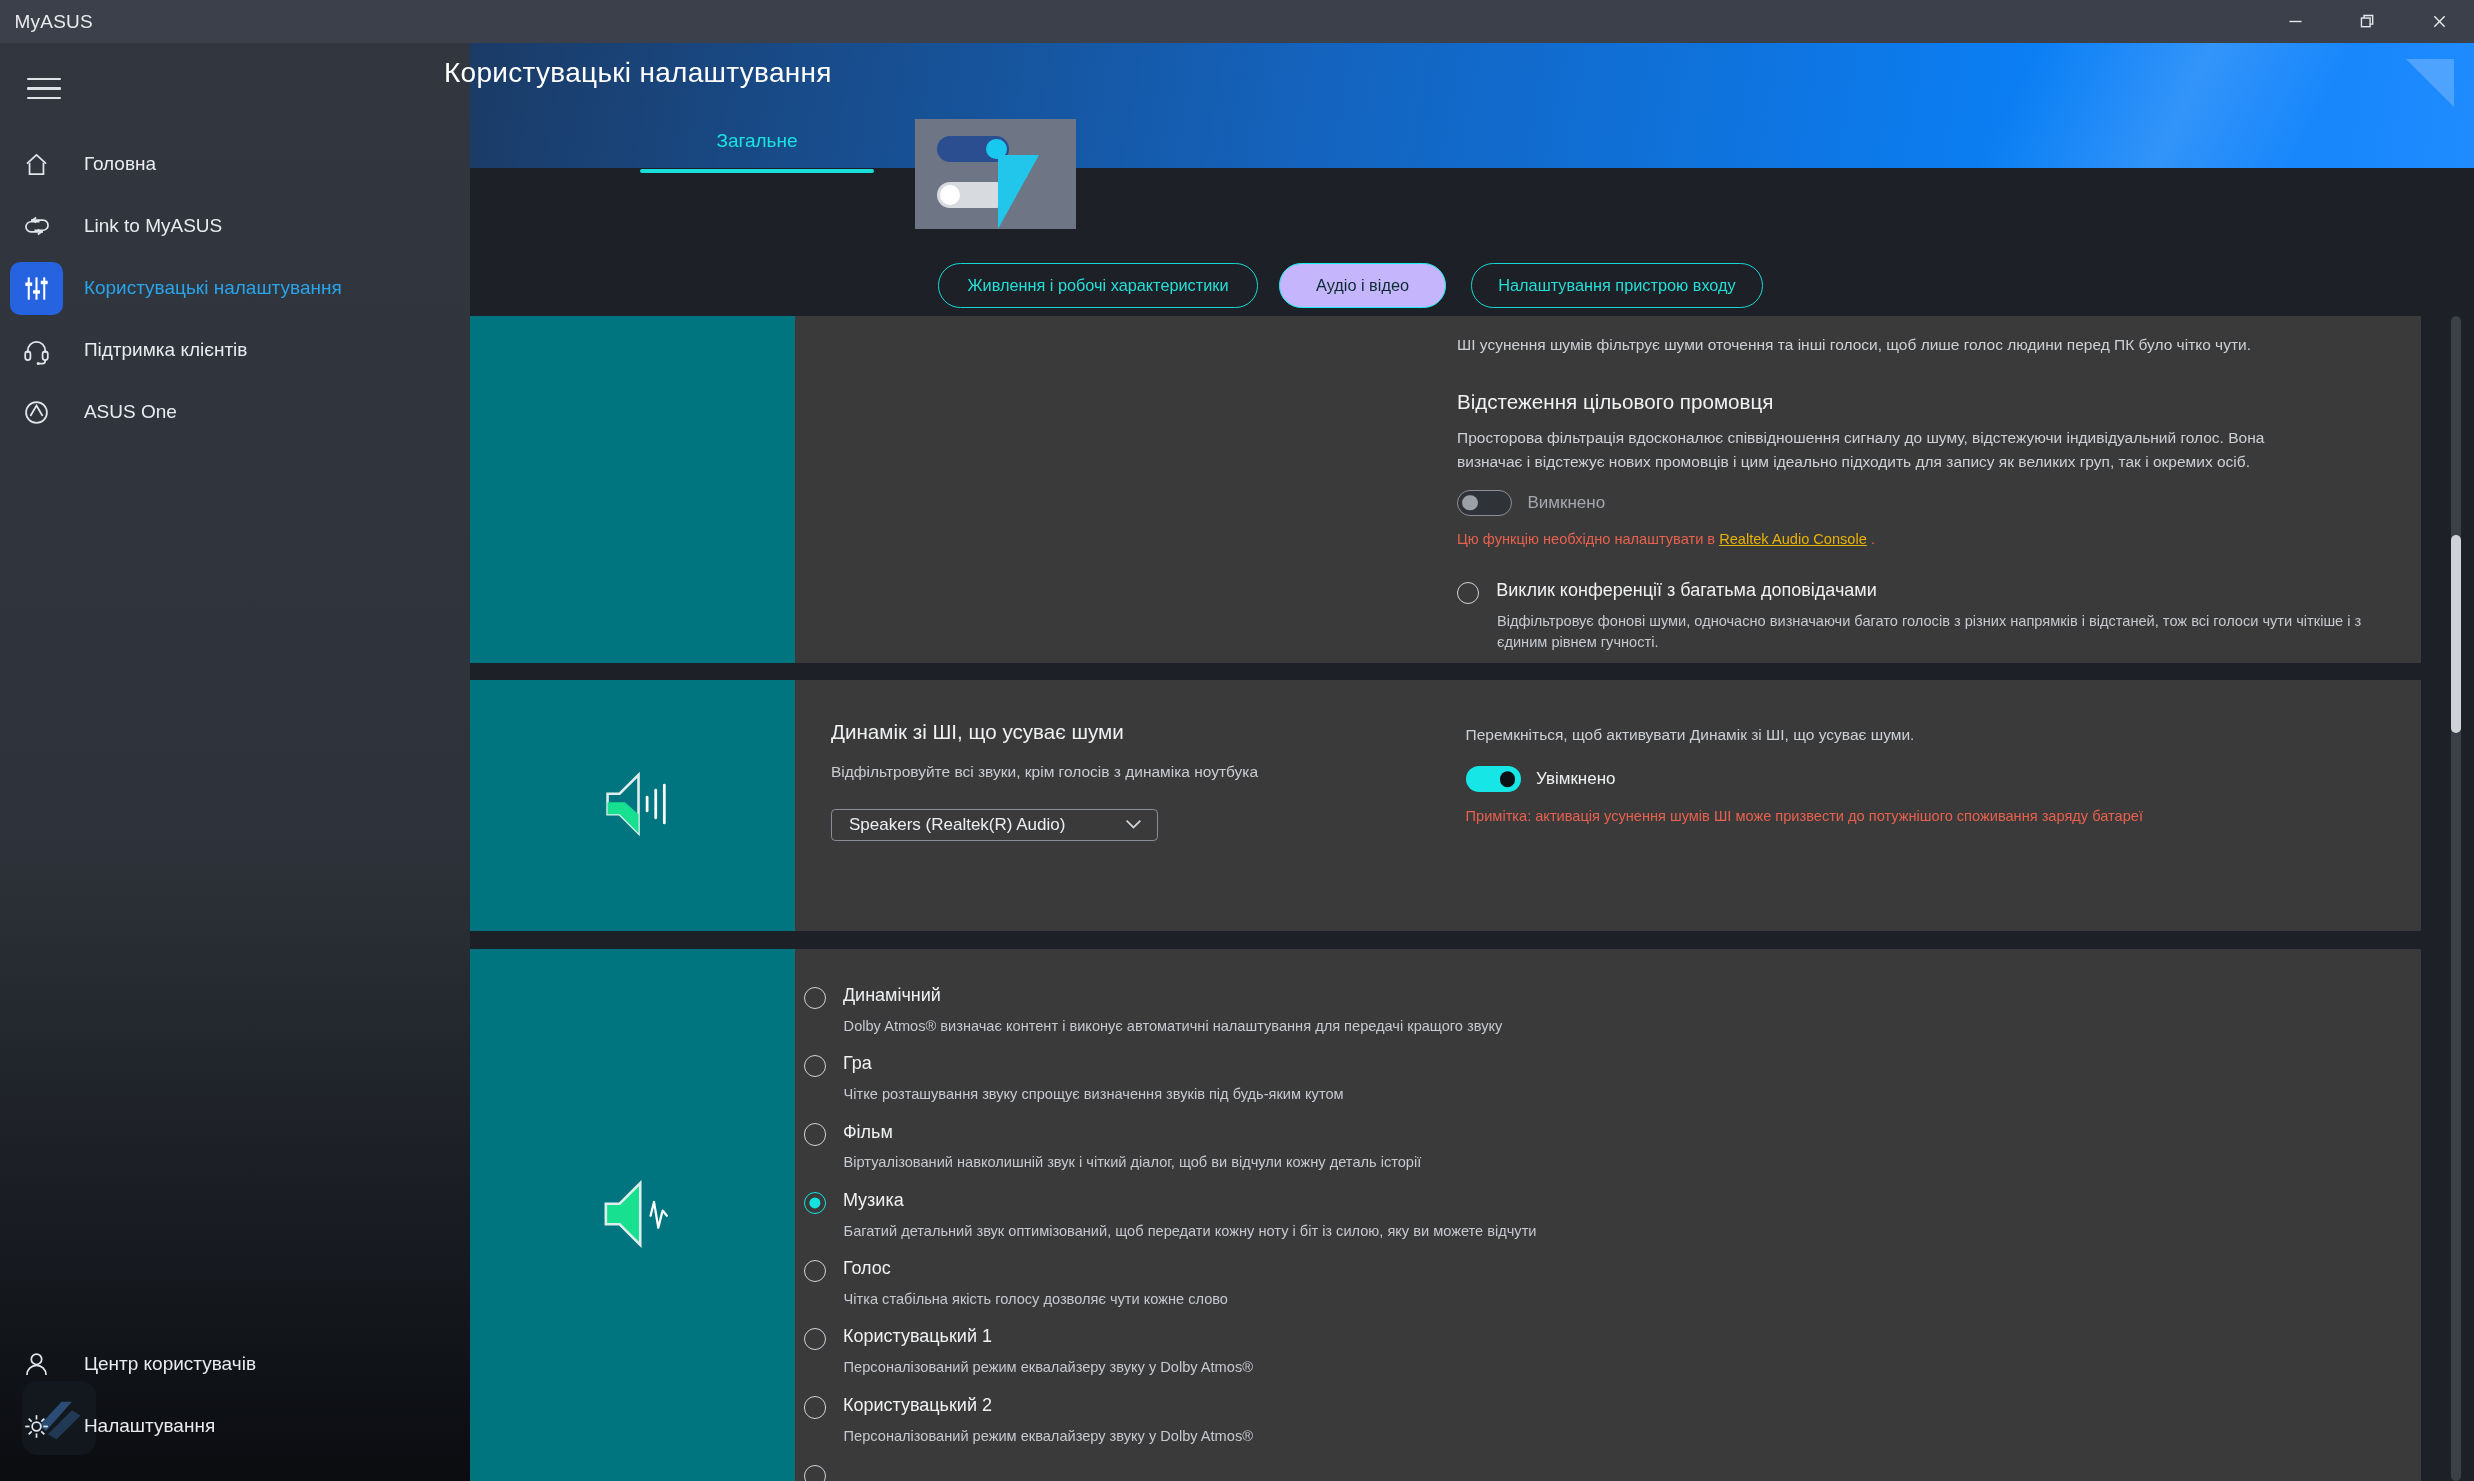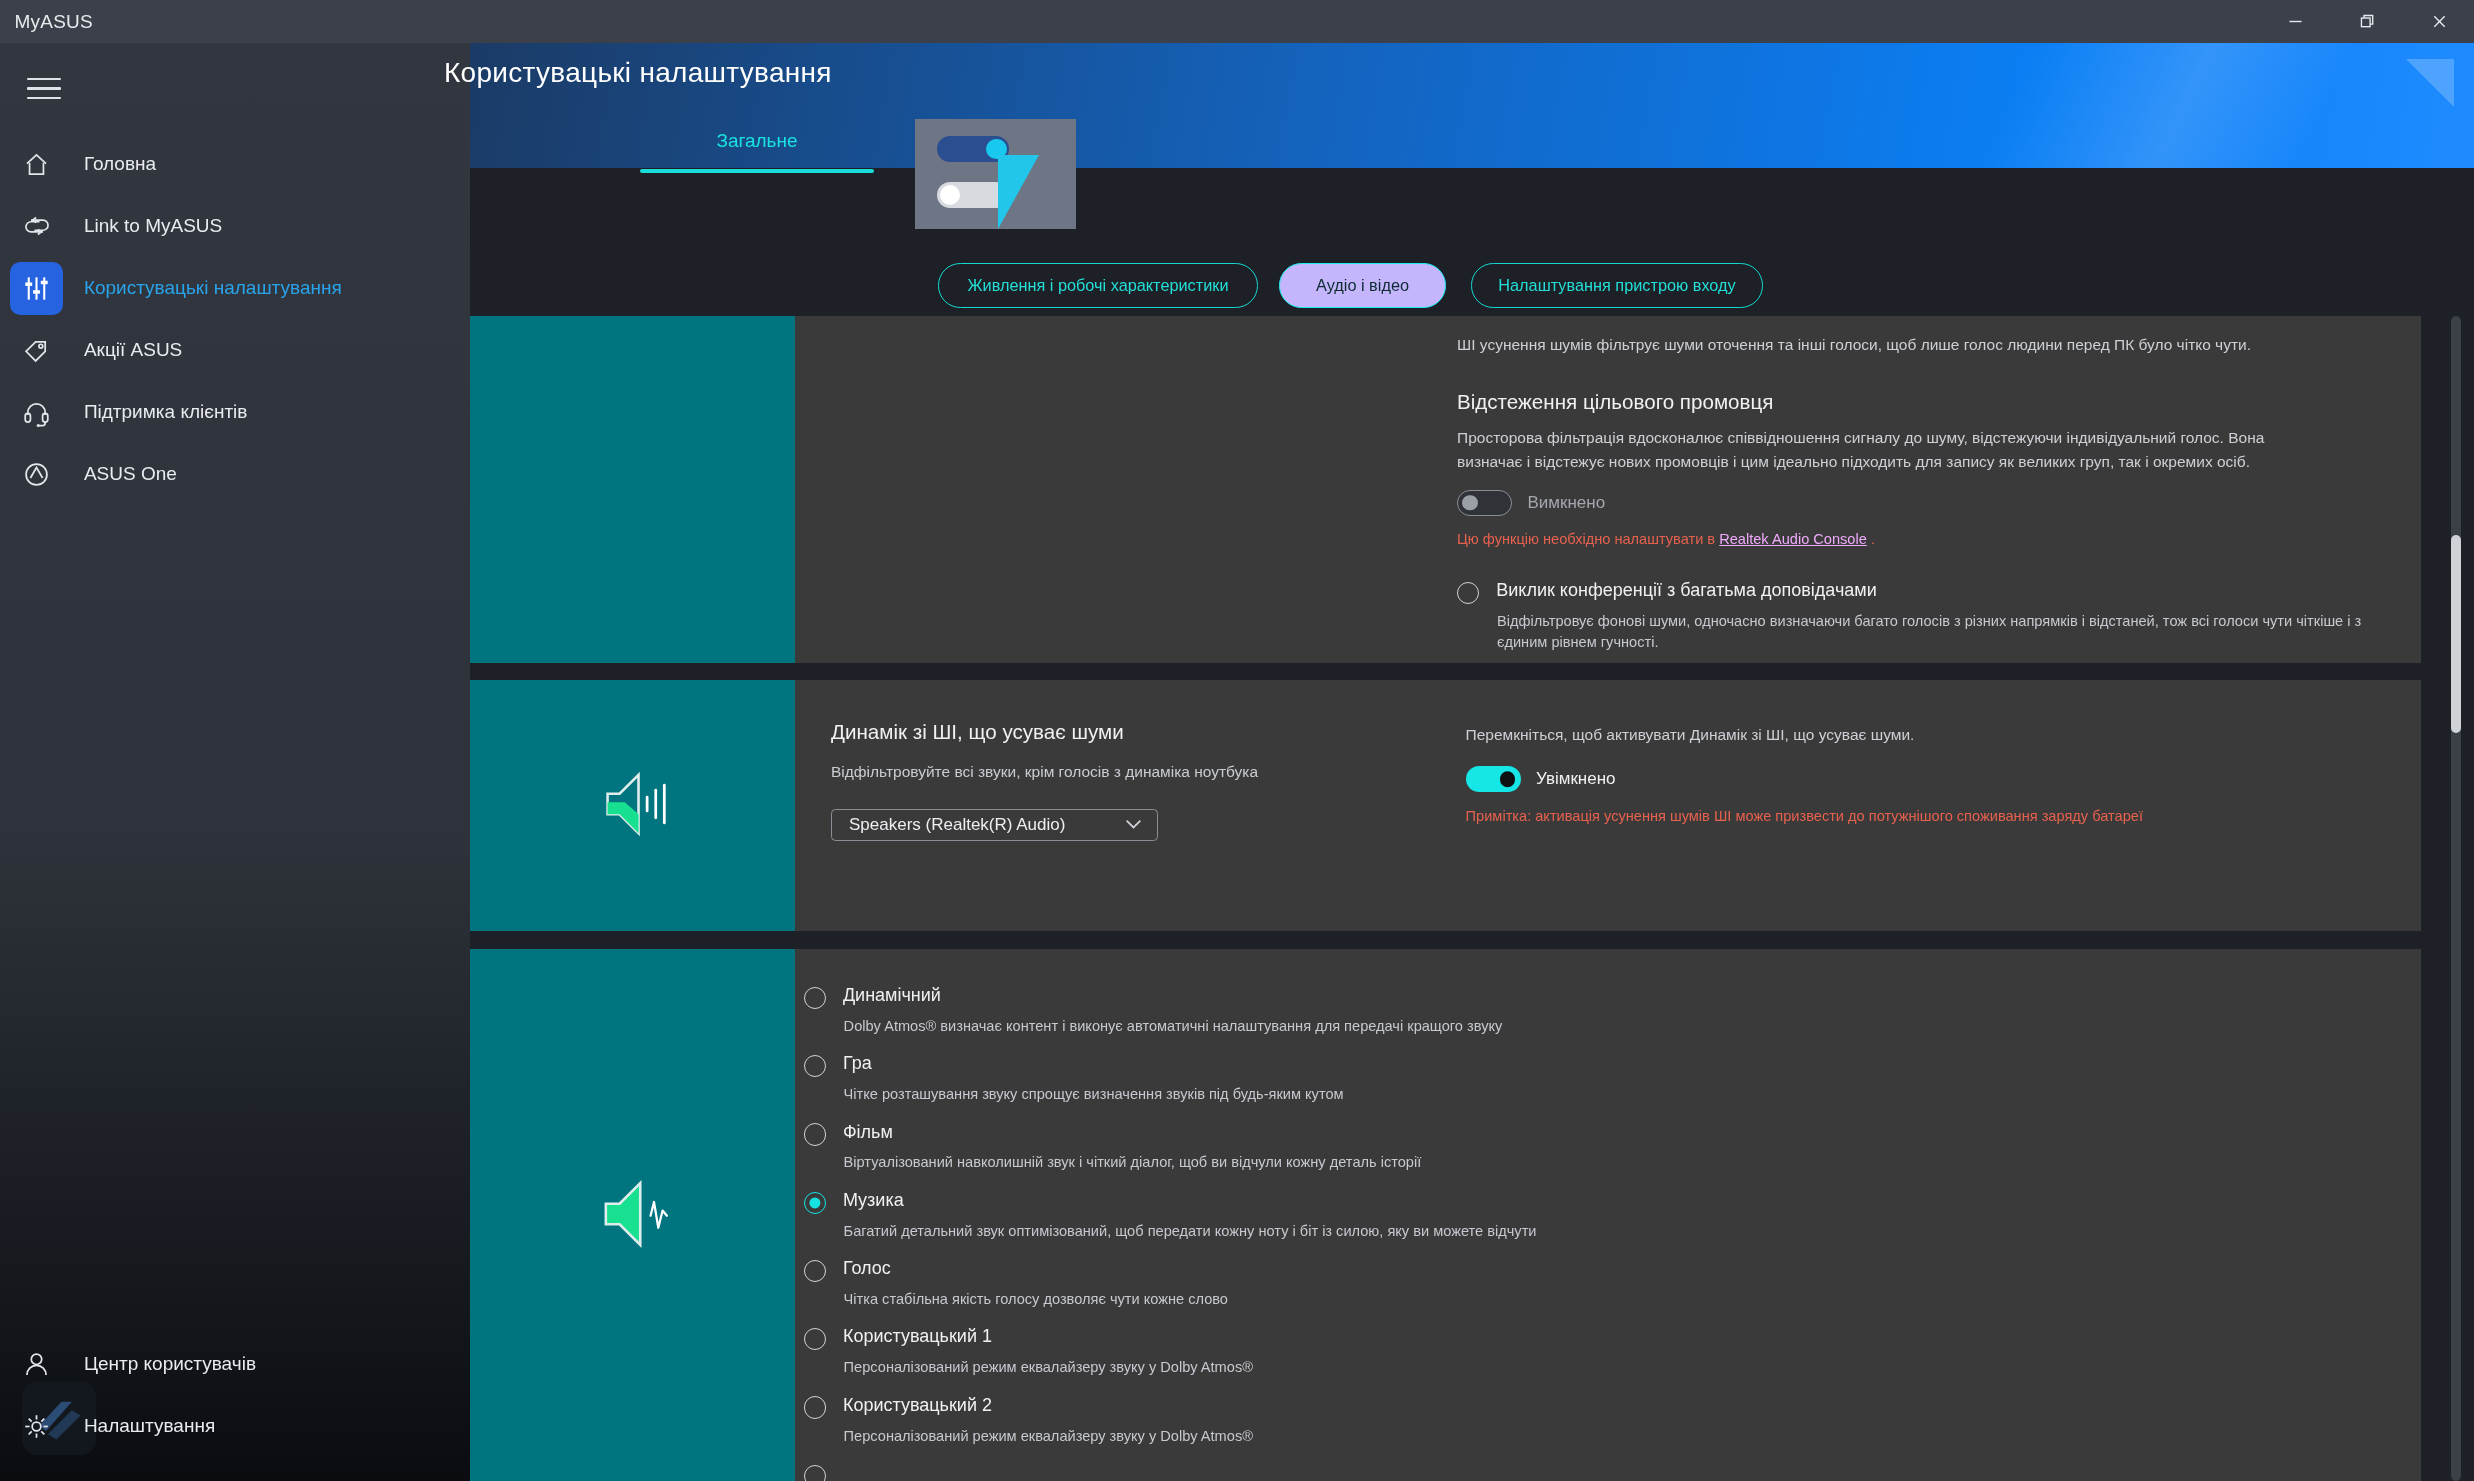--- a/index.html
+++ b/index.html
@@ -213,21 +213,21 @@
   }
   .card-right {
     flex: 1 1 auto;
     padding: 31px 52px 0 0;
   }
 
   .h-title { font-size: 20.6px; color: #f0f1f3; margin-bottom: 15.5px; }
   .h-sub   { font-size: 15.5px; color: #c9ccd2; line-height: 1.5; }
   .body-txt{ font-size: 15.5px; color: #cdd0d5; line-height: 1.55; }
   .warn-txt{ font-size: 14.6px; color: #e8614e; line-height: 1.5; }
-  .link { color: #f0abfc; text-decoration: underline; cursor: pointer; }
+  .link { color: #eab308; text-decoration: underline; cursor: pointer; }
 
   
   .toggle-row { display: flex; align-items: center; gap: 15.5px; margin: 15.5px 0 13.8px; }
   .toggle {
     width: 55px; height: 26px; border-radius: 13px;
     position: relative; flex: 0 0 auto; cursor: pointer;
   }
   .toggle.off { background: #2f3237; border: 1.7px solid #8a8f96; }
   .toggle.off .knob {
     position: absolute; left: 4.3px; top: 50%; transform: translateY(-50%);
@@ -350,29 +350,20 @@
             <line x1="18" y1="5" x2="18" y2="31" stroke="#fff" stroke-width="2.4"></line>
             <line x1="27" y1="5" x2="27" y2="31" stroke="#fff" stroke-width="2.4"></line>
             <rect x="5" y="11" width="8" height="4" fill="#fff"></rect>
             <rect x="14" y="20" width="8" height="4" fill="#fff"></rect>
             <rect x="23" y="9" width="8" height="4" fill="#fff"></rect>
           </svg>
         </div>
         <div class="nav-label active">Користувацькі налаштування</div>
       </div>
 
-      <div class="nav-item">
-        <div class="nav-icon">
-          <svg width="33" height="33" viewBox="0 0 38 38">
-            <path d="M7 20 L18 9 H29 V20 L18 31 Z" fill="none" stroke="#e2e5ea" stroke-width="2"></path>
-            <circle cx="24" cy="14" r="2.2" fill="none" stroke="#e2e5ea" stroke-width="2"></circle>
-          </svg>
-        </div>
-        <div class="nav-label">Акції ASUS</div>
-      </div>
 
       <div class="nav-item">
         <div class="nav-icon">
           <svg width="33" height="33" viewBox="0 0 38 38">
             <path d="M9 22 V19 a10 10 0 0 1 20 0 v3" fill="none" stroke="#e2e5ea" stroke-width="2"></path>
             <rect x="6" y="20" width="6" height="10" rx="3" fill="none" stroke="#e2e5ea" stroke-width="2"></rect>
             <rect x="26" y="20" width="6" height="10" rx="3" fill="none" stroke="#e2e5ea" stroke-width="2"></rect>
             <path d="M29 30 v1 a3 3 0 0 1 -3 3 h-4" fill="none" stroke="#e2e5ea" stroke-width="2"></path>
             <circle cx="21" cy="34" r="1.8" fill="#e2e5ea"></circle>
           </svg>

